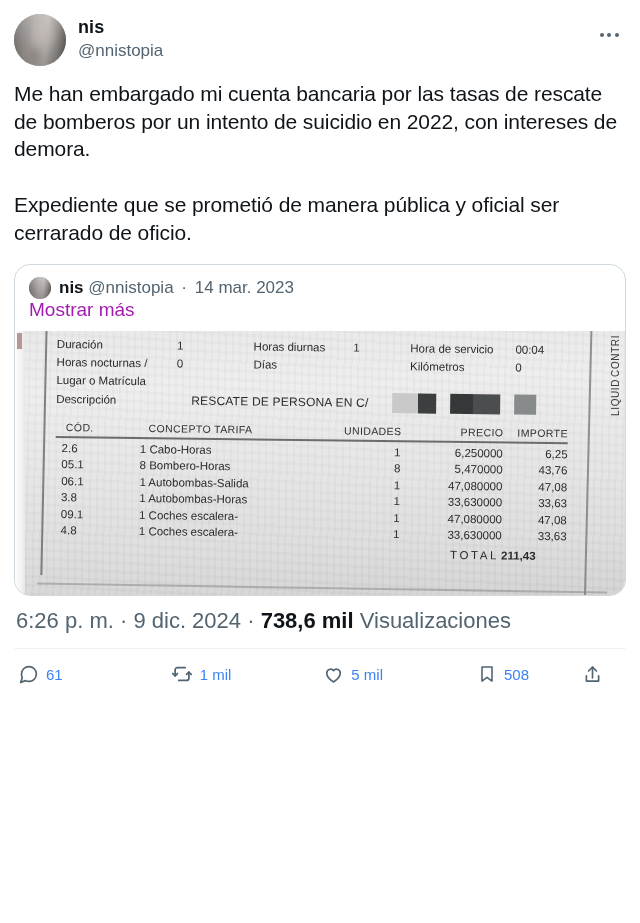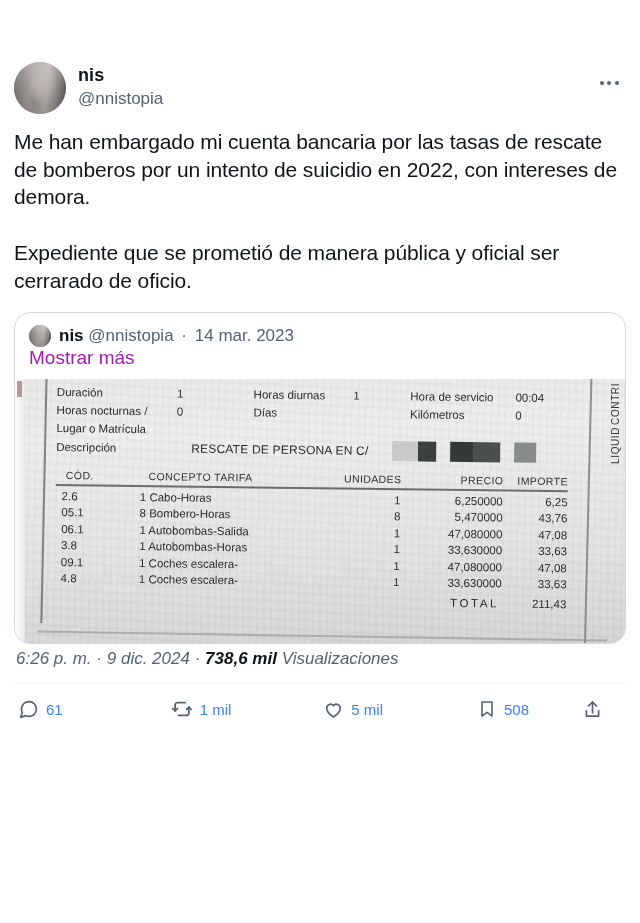--- a/index.html
+++ b/index.html
@@ -3,21 +3,21 @@
 <meta charset="utf-8">
 <style>
   * { box-sizing: border-box; margin: 0; padding: 0; }
   html, body {
     width: 640px; height: 923px;
     background: #ffffff;
     font-family: "Liberation Sans", sans-serif;
     color: #0f1419;
     overflow: hidden;
   }
-  .tweet { width: 640px; height: 683px; position: relative; padding: 0 14px; margin-top: 48px; }
+  .tweet { width: 640px; height: 683px; position: relative; padding: 0 14px; }
 
   
   .hdr { display: flex; align-items: flex-start; padding-top: 14px; }
   .avatar {
     width: 52px; height: 52px; border-radius: 50%;
     flex: 0 0 52px; overflow: hidden; position: relative;
     background: #b9b6b3;
   }
   .avatar .ph {
     position: absolute; inset: 0;
@@ -120,31 +120,31 @@
   .c-cod  { width: 72px; padding-left: 6px; }
   .c-con  { width: 212px; padding-left: 22px; }
   .c-uni  { width: 116px; text-align: right; }
   .c-pre  { width: 120px; text-align: right; }
   .c-imp  { width: 76px; text-align: right; }
   .tbl .hrow .c-cod { padding-left: 10px; }
   .tbl .hrow .c-con { padding-left: 30px; }
   .total-row { display: flex; line-height: 18px; margin-top: 2px; }
   .total-row .sp { width: 284px; }
   .total-row .tl { width: 236px; text-align: right; letter-spacing: 2.6px; padding-right: 2px; }
-  .total-row .tv { width: 76px; text-align: right; }
+  .total-row .tv { width: 76px; text-align: left; font-weight: bold; }
 
   .vert {
     position: absolute; right: 4px; top: 4px;
     writing-mode: vertical-rl; transform: rotate(180deg);
     font-size: 10px; letter-spacing: .6px; color: #3a3a3a;
     display: flex; gap: 2px;
   }
 
   
-  .meta { padding: 5px 2px 0 2px; font-size: 17px; color: #536471; font-style: italic; }
+  .meta { padding: 12px 2px 0 2px; font-size: 22px; color: #536471; }
   .meta b { color: #0f1419; font-weight: bold; }
   .divider { margin-top: 14px; height: 1px; background: #eff3f4; }
   .actions { display: flex; align-items: center; padding: 14px 4px 0 4px; }
   .act { display: flex; align-items: center; color: #3b82f6; cursor: pointer; }
   .act .lab { font-size: 15px; margin-left: 7px; }
   .act svg { display: block; }
   .sp1 { width: 108px; } .sp2 { width: 92px; } .sp3 { width: 94px; }
   .share { margin-left: auto; margin-right: 12px; }
 </style>
 </head>

